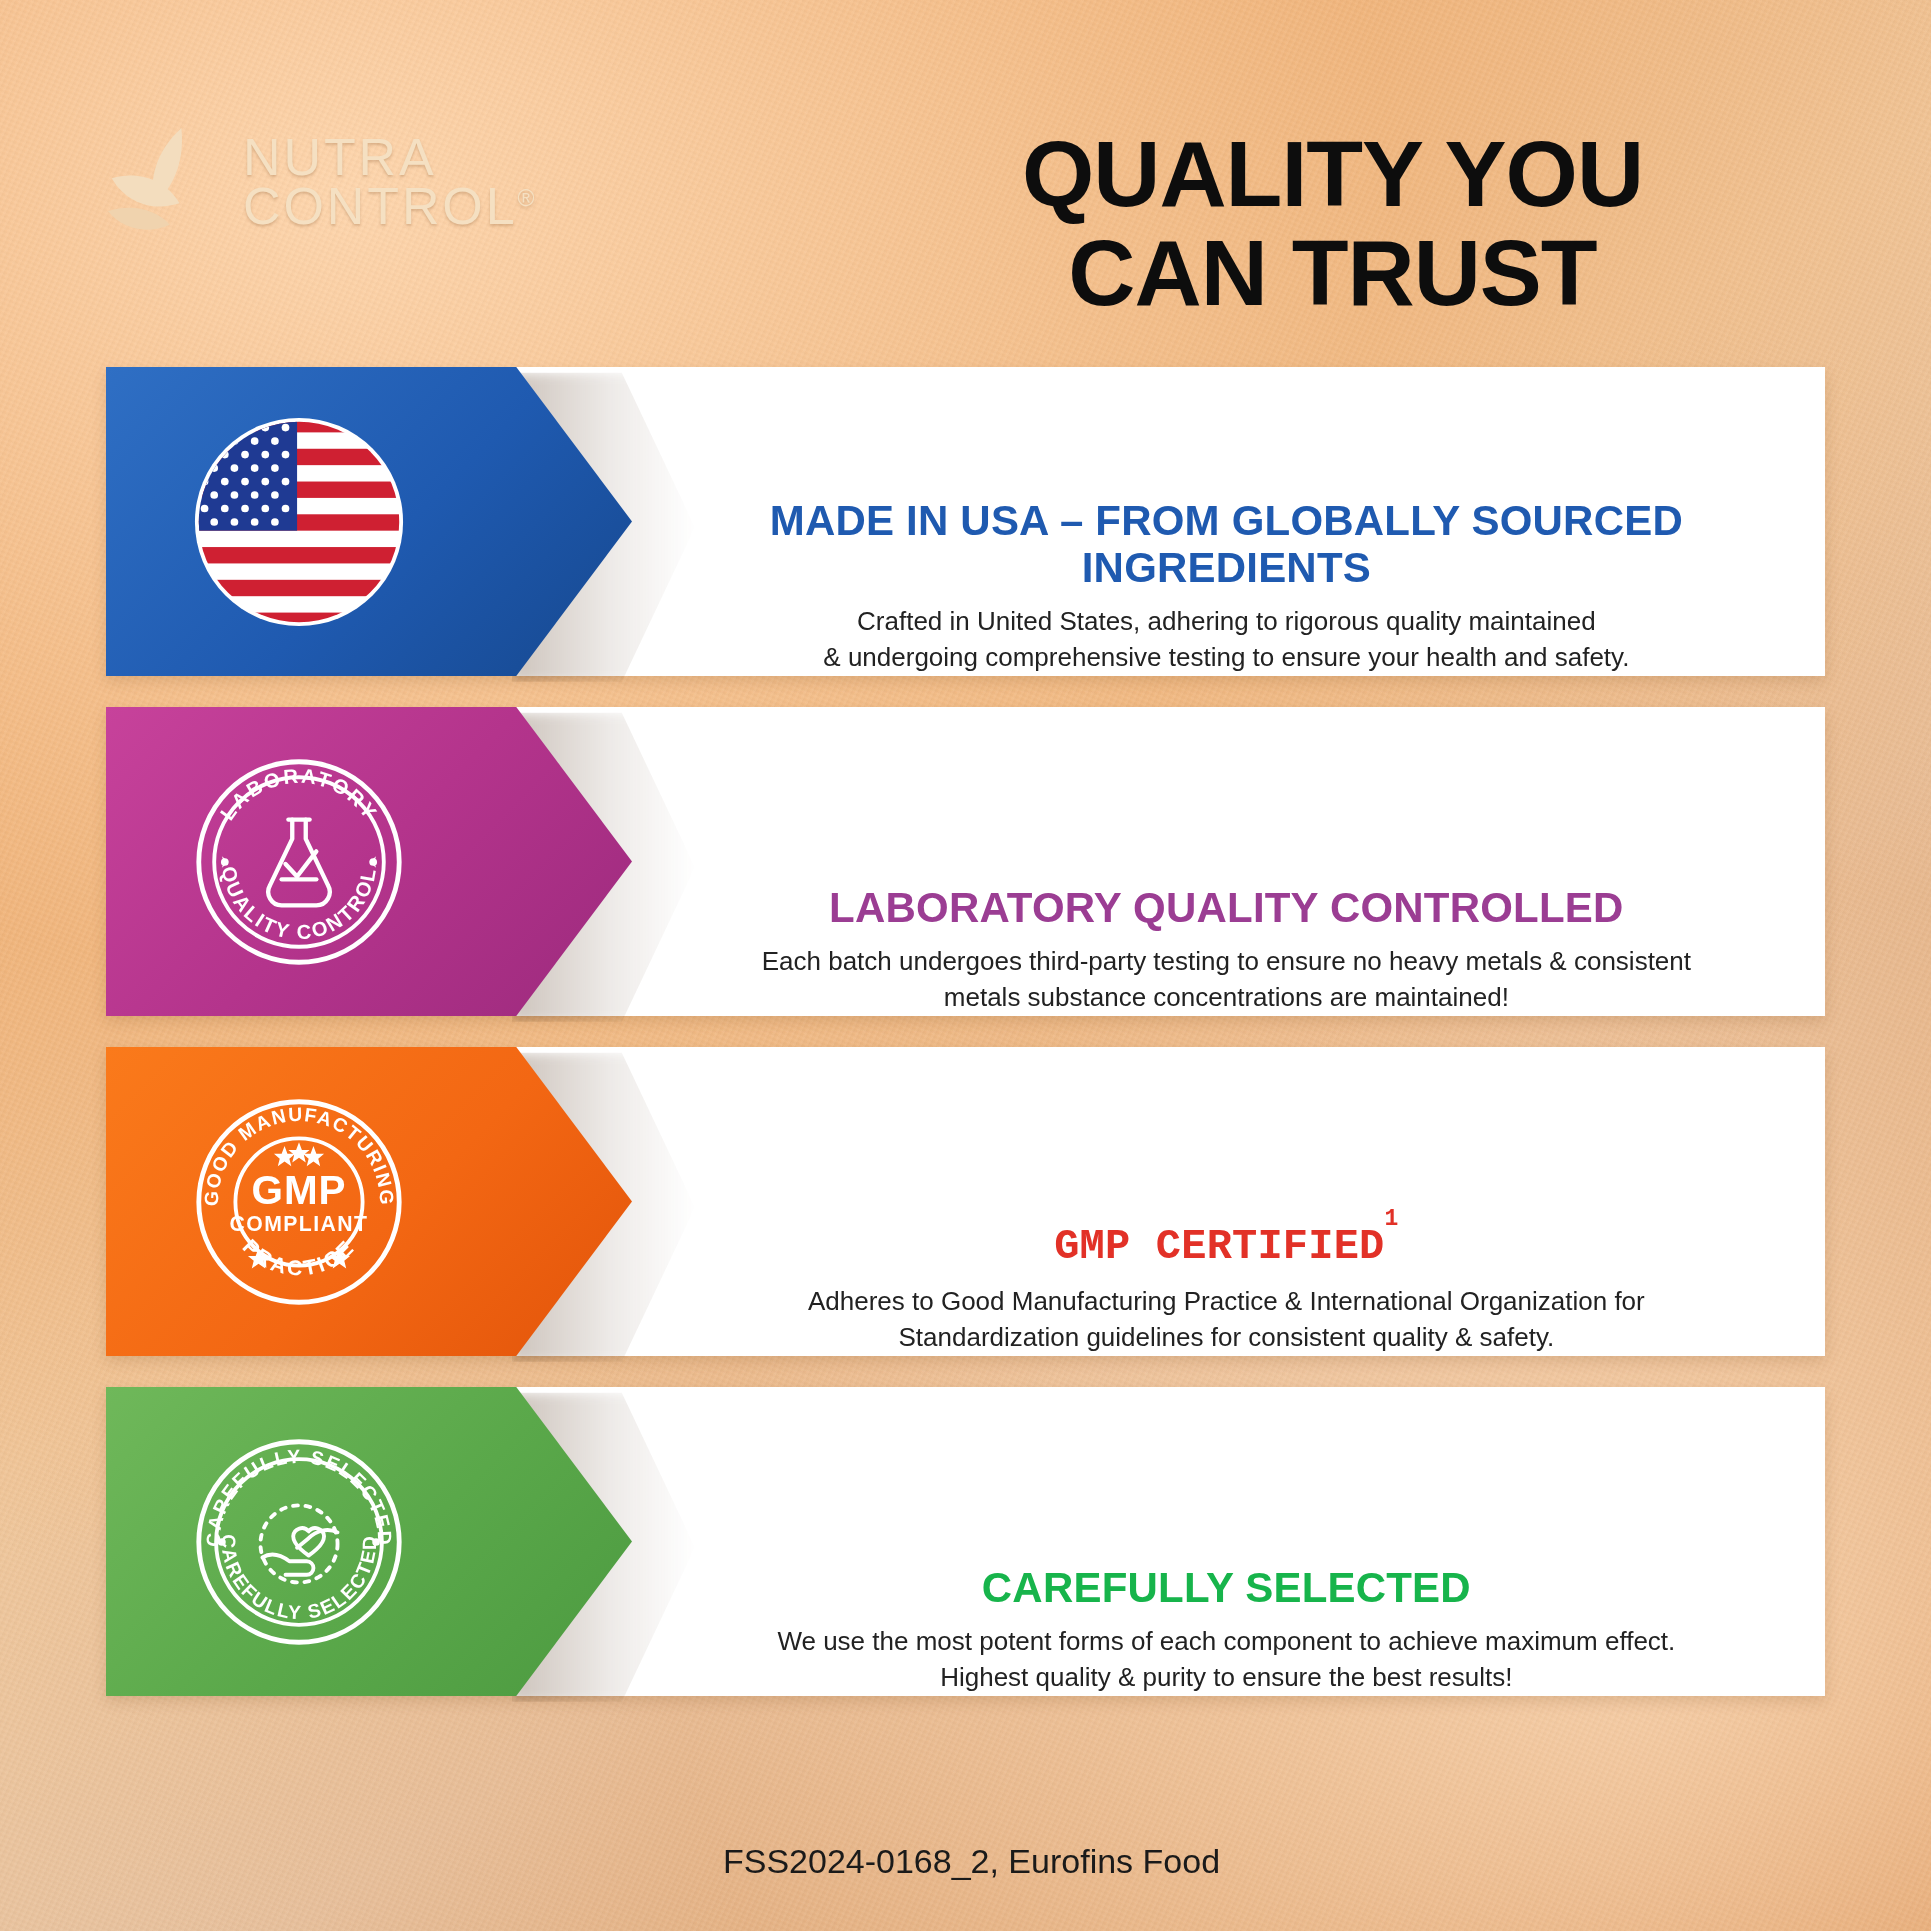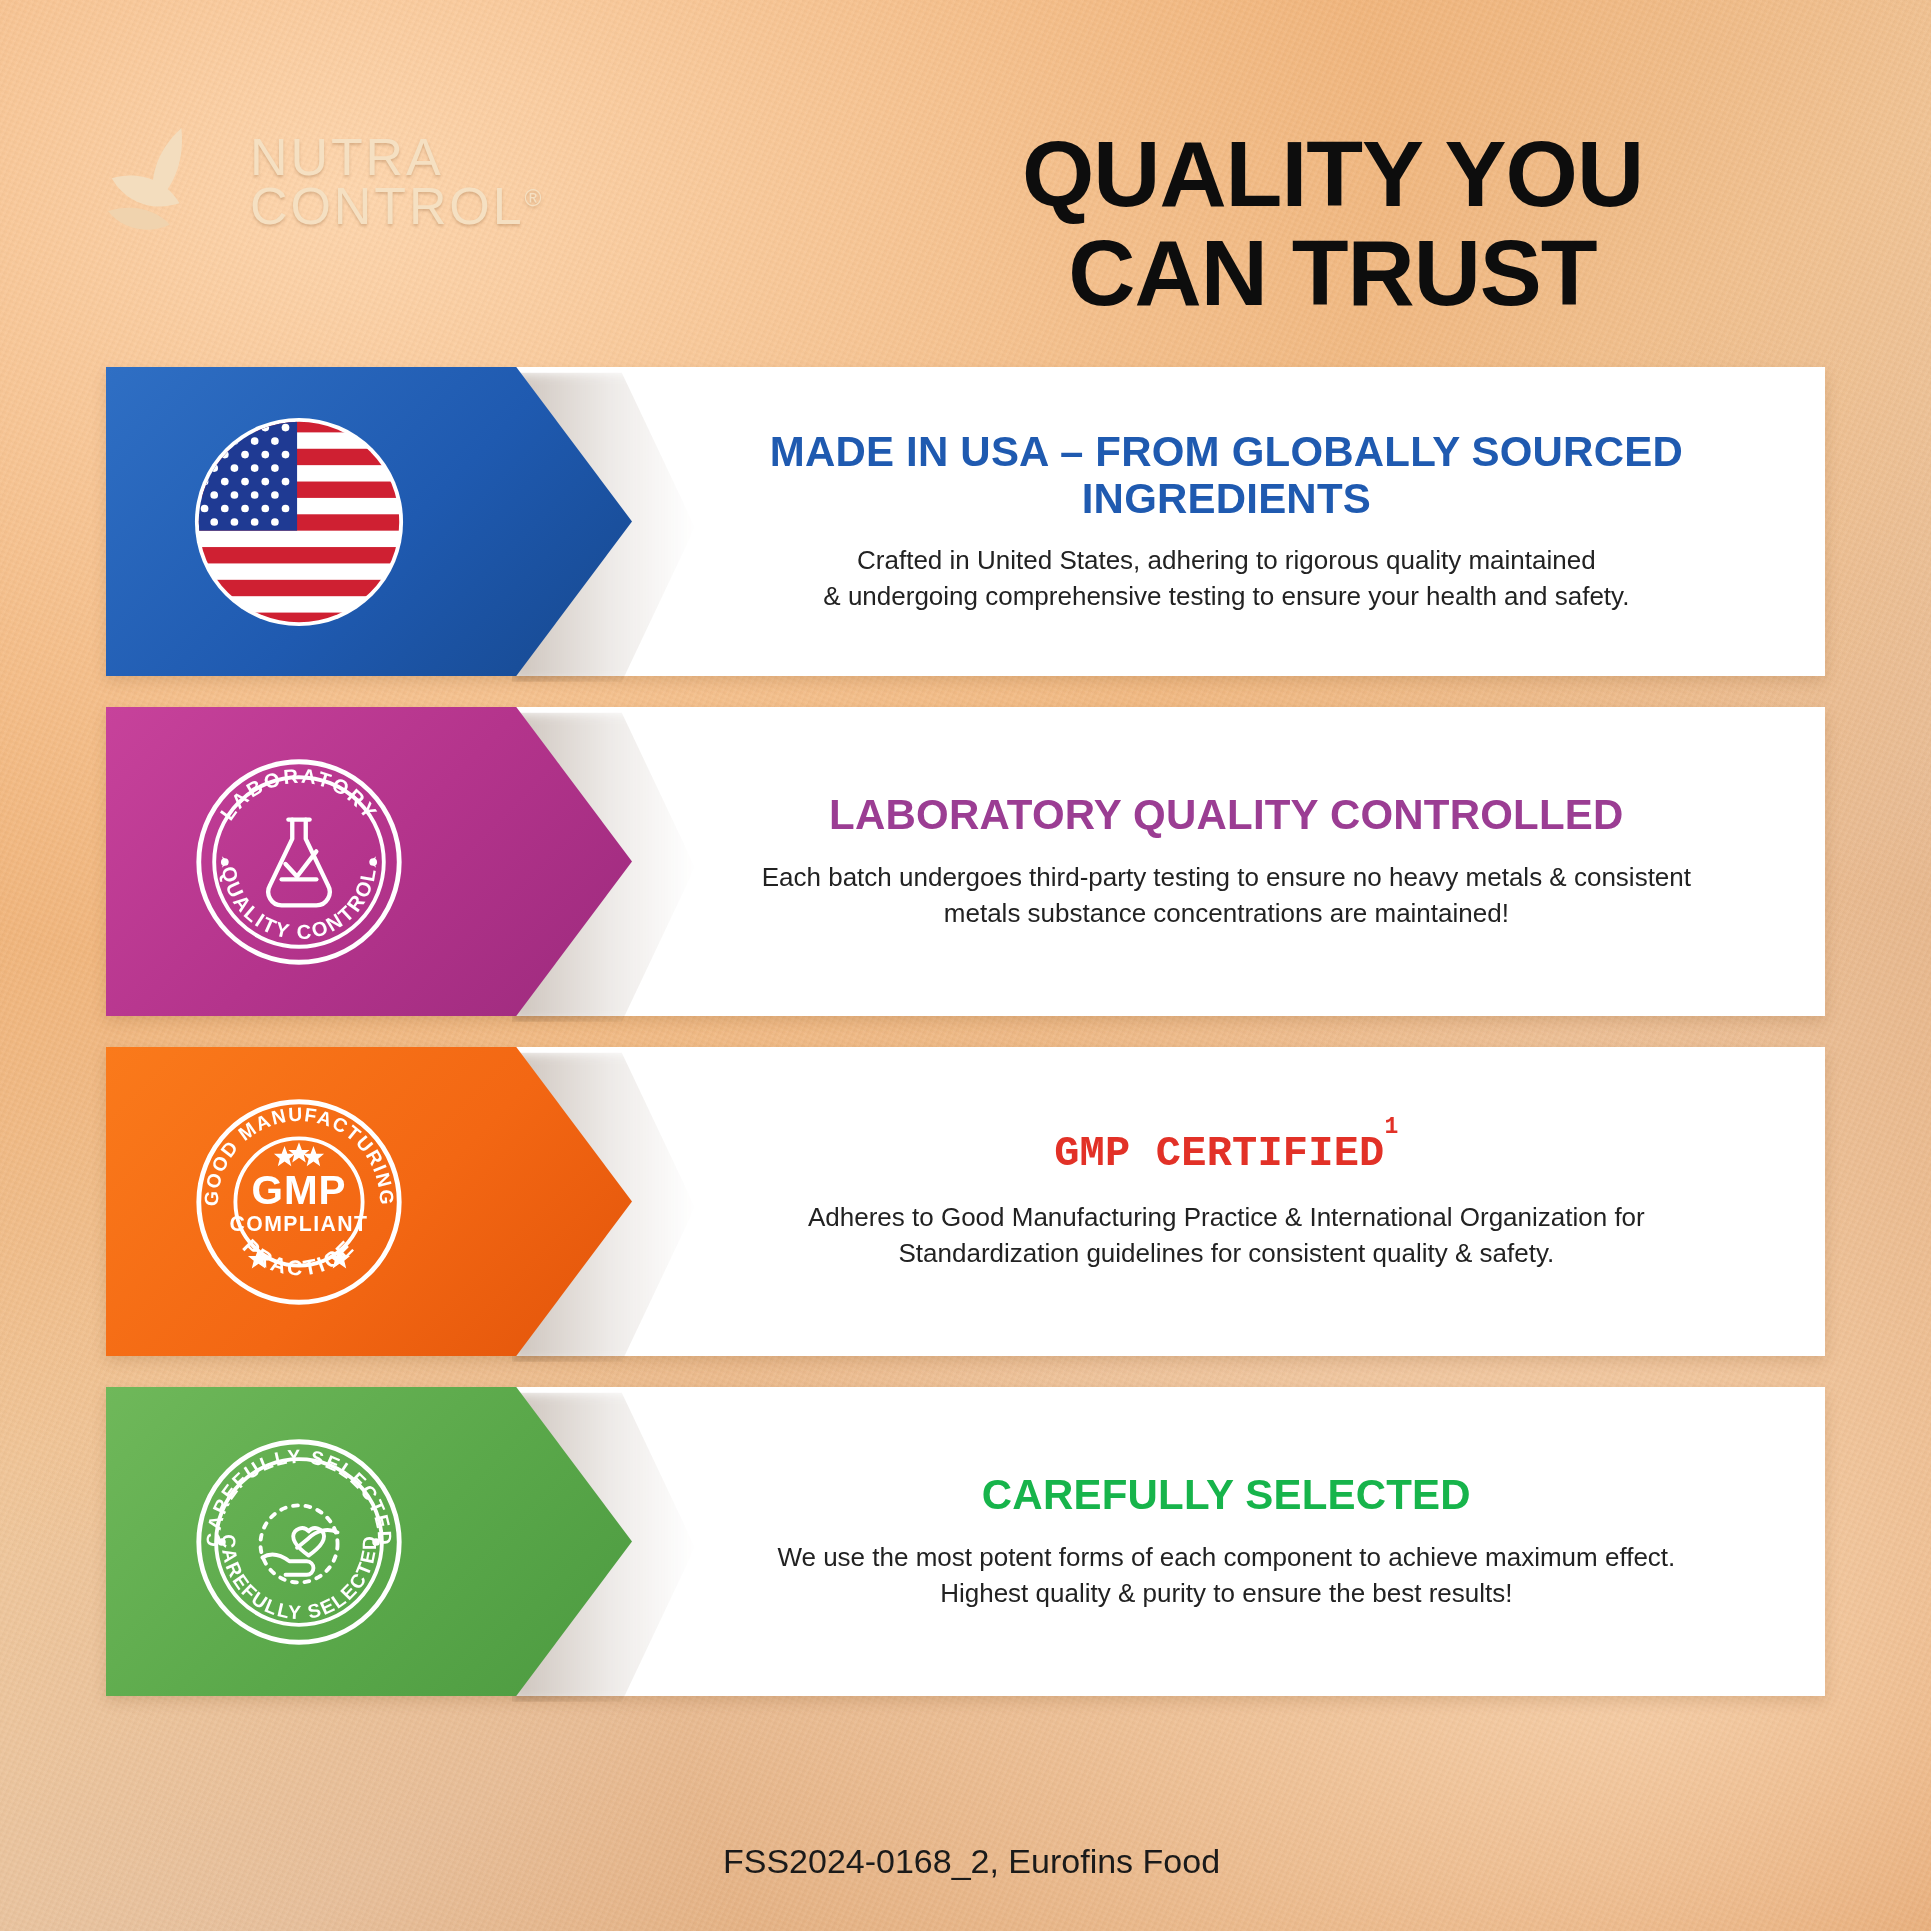--- a/index.html
+++ b/index.html
@@ -46,21 +46,21 @@
   .header {
     position: relative;
     height: 367px;
   }
   .brand {
     position: absolute;
     left: 106px;
     top: 116px;
     display: flex;
     align-items: center;
-    gap: 28px;
+    gap: 21px;
   }
   .brand-leaf {
     width: 116px;
     height: 126px;
     flex: none;
     margin-top: 5.8px;
   }
   .brand-text {
     display: flex;
     flex-direction: column;
@@ -163,25 +163,24 @@
   .row-text {
     position: absolute;
     left: 541px;
     right: 19.3px;
     top: 0;
     bottom: 0;
     z-index: 3;
     display: flex;
     flex-direction: column;
     align-items: center;
-    justify-content: center;
+    justify-content: flex-end;
     text-align: center;
     padding: 0 27px;
     box-sizing: border-box;
-    gap: 8px;
   }
   .row-title {
     font-size: 42px;
     font-weight: 800;
     line-height: 1.12;
     letter-spacing: 0.2px;
     margin-bottom: 13.5px;
   }
   .row-title.blue   { color: #1f5ab0; }
   .row-title.purple { color: #9b3d93; }

